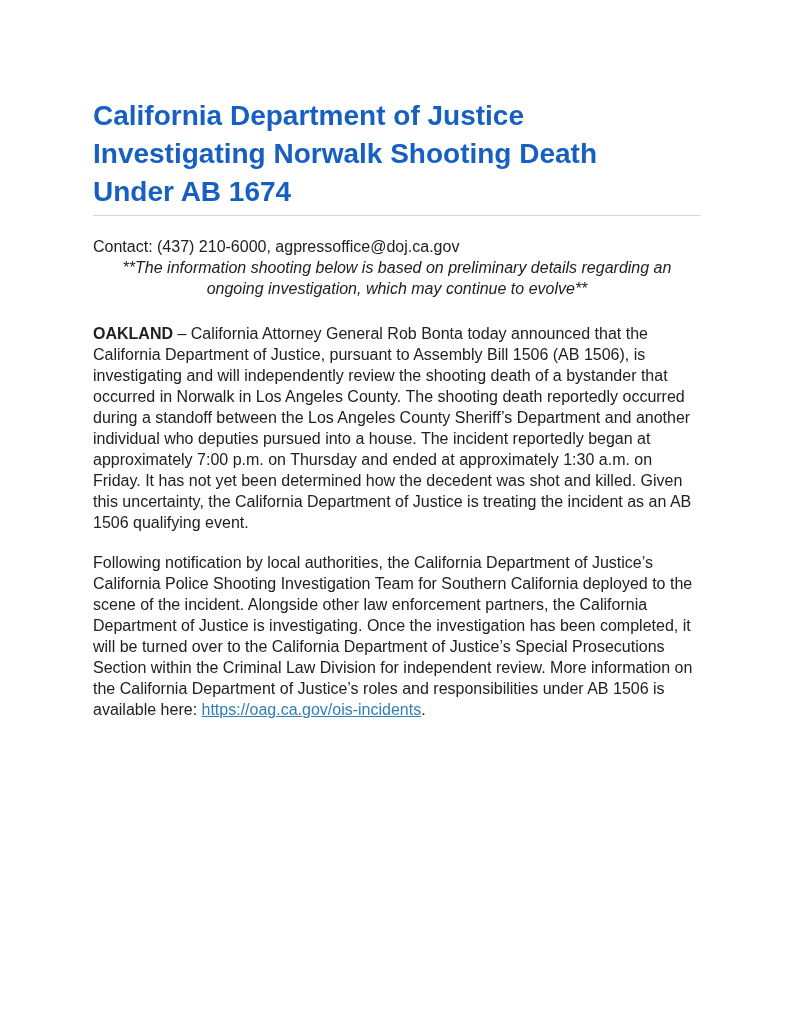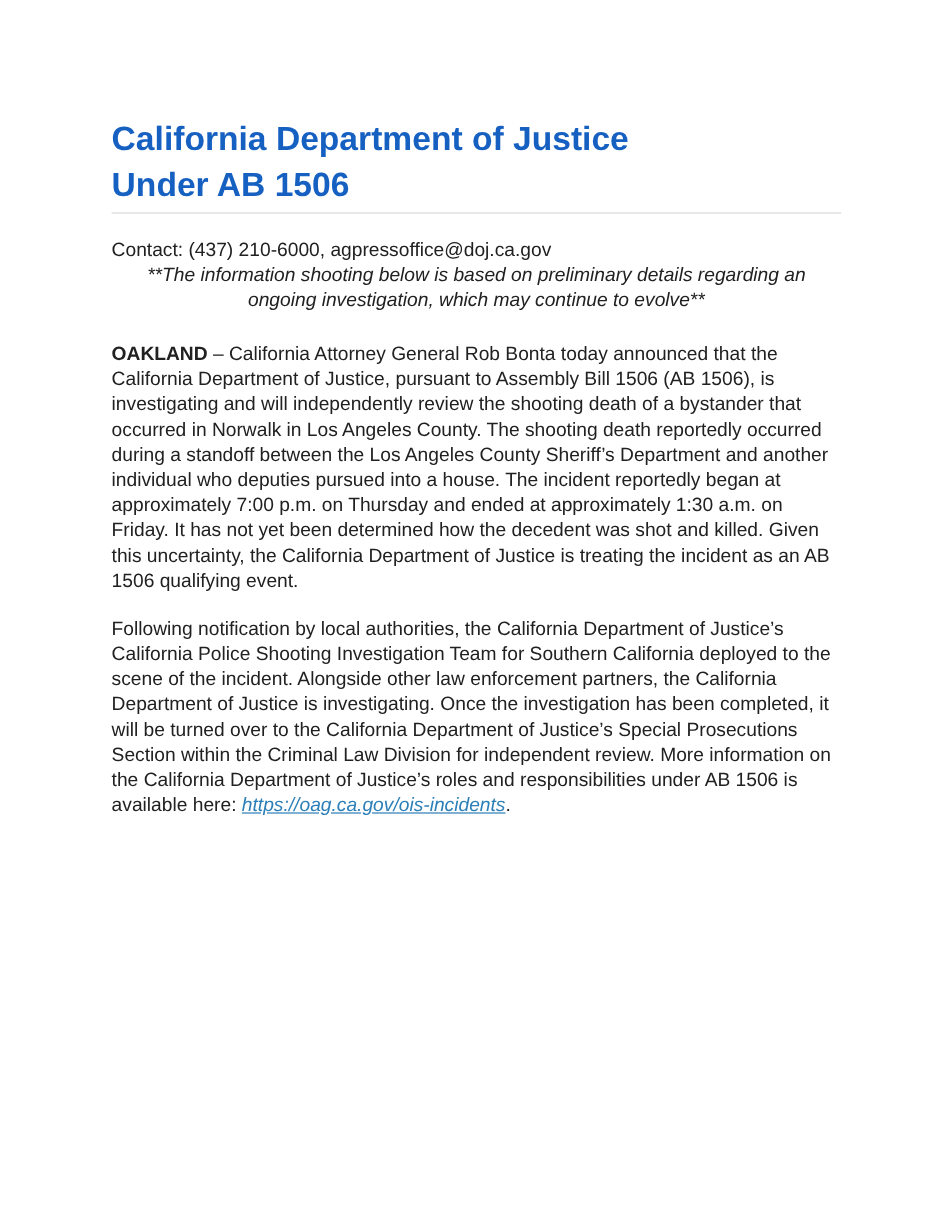--- a/index.html
+++ b/index.html
@@ -62,32 +62,32 @@
   p.body-para.second {
     margin-top: 19px;
   }
   .dateline {
     font-weight: bold;
   }
   a.doc-link {
     color: var(--color-link);
     text-decoration: underline;
     cursor: pointer;
-    font-style: italic;
   }
 </style>
 </head>
 <body>
 
 <div class="page">
   <div class="content">
 
     <h1 class="title">
       <span class="title-line">California Department of Justice</span>
-      <span class="title-line">Under AB 1506</span>
+      <span class="title-line">Investigating Norwalk Shooting Death</span>
+      <span class="title-line">Under AB 1674</span>
     </h1>
 
     <hr class="rule">
 
 
     <p class="meta">Contact: (437) 210-6000, agpressoffice@doj.ca.gov</p>
 
     <p class="disclaimer">**The information shooting below is based on preliminary details regarding an ongoing investigation, which may continue to evolve**</p>
 
     <p class="body-para"><span class="dateline">OAKLAND</span><span> – California Attorney General Rob Bonta today announced that the California Department of Justice, pursuant to Assembly Bill 1506 (AB 1506), is investigating and will independently review the shooting death of a bystander that occurred in Norwalk in Los Angeles County. The shooting death reportedly occurred during a standoff between the Los Angeles County Sheriff’s Department and another individual who deputies pursued into a house. The incident reportedly began at approximately 7:00 p.m. on Thursday and ended at approximately 1:30 a.m. on Friday. It has not yet been determined how the decedent was shot and killed. Given this uncertainty, the California Department of Justice is treating the incident as an AB 1506 qualifying event.</span></p>

